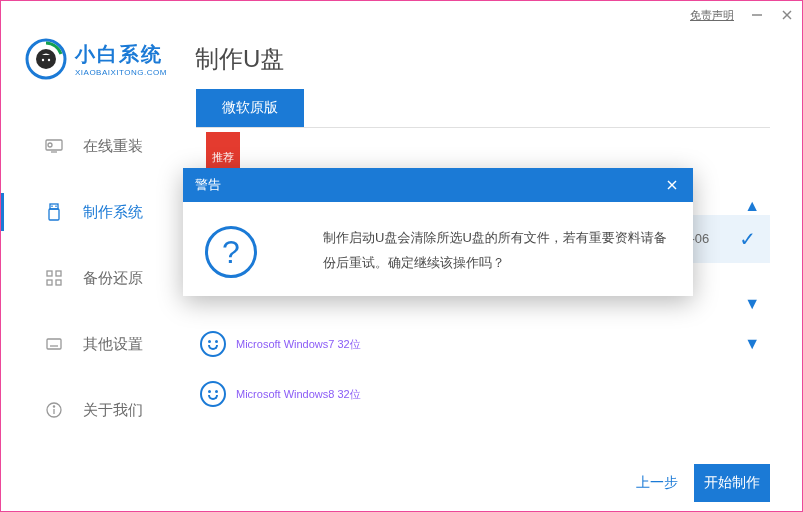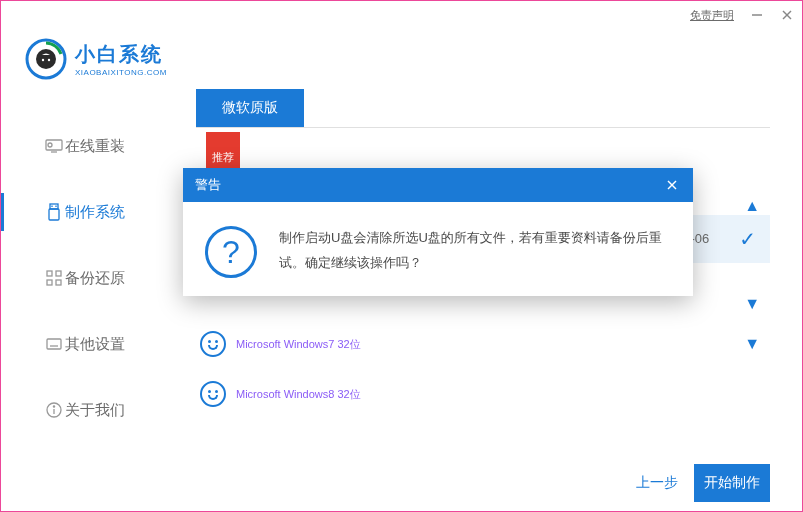--- a/index.html
+++ b/index.html
@@ -10,21 +10,21 @@
 .winbtn { width: 14px; height: 14px; display: flex; align-items: center; justify-content: center; color: #888; }
 .header { display: flex; align-items: center; padding: 0 0 0 24px; height: 60px; }
 .logo-wrap { display: flex; align-items: center; gap: 8px; width: 170px; }
 .logo-icon { width: 42px; height: 42px; }
 .logo-text { display: flex; flex-direction: column; }
 .logo-cn { font-size: 20px; font-weight: bold; color: #1b7ad6; letter-spacing: 2px; }
 .logo-en { font-size: 8px; color: #1b7ad6; letter-spacing: 0.5px; }
 .page-title { font-size: 24px; color: #4a4a4a; font-weight: 300; }
 .body-area { display: flex; height: calc(100% - 88px - 56px); }
 .sidebar { width: 195px; padding-top: 24px; }
-.side-item { display: flex; align-items: center; gap: 2px; padding: 0 0 0 44px; height: 66px; color: #6b6b6b; font-size: 15px; cursor: pointer; position: relative; }
+.side-item { display: flex; align-items: center; gap: 20px; padding: 0 0 0 44px; height: 66px; color: #6b6b6b; font-size: 15px; cursor: pointer; position: relative; }
 .side-item.active { color: #1b7ad6; }
 .side-item.active::before { content: ""; position: absolute; left: 0; top: 14px; bottom: 14px; width: 3px; background: #1b7ad6; }
 .side-icon { width: 18px; height: 18px; display: flex; align-items: center; justify-content: center; }
 .main { flex: 1; padding-right: 32px; }
 .tabs { display: flex; }
 .tab { background: #1b7ad6; color: #fff; font-size: 14px; padding: 10px 26px; }
 .tabline { height: 1px; background: #e0e0e0; margin-bottom: 4px; }
 .badge-rec { display: inline-block; background: #e43b2f; color: #fff; font-size: 11px; padding: 18px 6px; position: relative; margin-left: 10px; }
 .badge-rec::after { content: ""; position: absolute; left: 6px; bottom: -5px; border: 5px solid transparent; border-top-color: #e43b2f; border-bottom: none; }
 .os-list { margin-top: 8px; }
@@ -42,21 +42,21 @@
 .check { color: #1b7ad6; font-size: 20px; margin-left: 14px; }
 .footer { position: absolute; bottom: 0; left: 195px; right: 0; height: 56px; display: flex; justify-content: flex-end; align-items: center; gap: 16px; padding-right: 32px; }
 .btn-prev { background: none; border: none; color: #1b7ad6; font-size: 14px; cursor: pointer; }
 .btn-start { background: #1b7ad6; color: #fff; border: none; font-size: 14px; padding: 10px 10px; cursor: pointer; }
 .overlay { position: absolute; inset: 0; pointer-events: none; }
 .dialog { position: absolute; left: 182px; top: 167px; width: 510px; background: #fff; box-shadow: 0 6px 24px rgba(0,0,0,0.28); pointer-events: auto; }
 .dlg-head { background: #1b7ad6; color: #fff; display: flex; align-items: flex-start; justify-content: space-between; padding: 8px 12px; font-size: 13px; }
 .dlg-close { width: 18px; height: 18px; display: flex; align-items: center; justify-content: center; cursor: pointer; }
 .dlg-body { display: flex; padding: 24px 22px 18px 22px; gap: 22px; }
 .dlg-icon { width: 52px; height: 52px; border: 3px solid #1b7ad6; border-radius: 50%; display: flex; align-items: center; justify-content: center; color: #1b7ad6; font-size: 32px; flex-shrink: 0; }
-.dlg-msg { font-size: 13px; color: #4a4a4a; line-height: 1.9; }
+.dlg-msg { font-size: 13px; color: #4a4a4a; line-height: 1.9; margin-left: 44px; }
 .dlg-foot { display: flex; justify-content: flex-end; gap: 12px; padding: 0 22px 18px 22px; }
 .dlg-btn { border: 1px solid #c8c8c8; background: #fff; color: #4a4a4a; font-size: 13px; padding: 4px 22px; cursor: pointer; }
 </style>
 </head>
 <body>
 
 <div class="window">
   <div class="titlebar">
     <span class="disclaimer">免责声明</span>
     <span class="winbtn">
@@ -80,20 +80,21 @@
         <circle cx="21" cy="21" r="10" fill="#2b2b2b"></circle>
         <path d="M17 17 Q21 14 25 17" fill="#fff"></path>
         <circle cx="18" cy="22" r="1.2" fill="#fff"></circle>
           <circle cx="24" cy="22" r="1.2" fill="#fff"></circle>
       </svg>
       <div class="logo-text">
         <span class="logo-cn">小白系统</span>
         <span class="logo-en">XIAOBAIXITONG.COM</span>
       </div>
     </div>
+    <div class="page-title">制作U盘</div>
   </div>
 
   <div class="body-area">
     <div class="sidebar">
       <div class="side-item">
         <span class="side-icon">
           <svg width="18" height="18" viewBox="0 0 18 18" fill="none" stroke="#999" stroke-width="1.3">
               <rect x="1" y="3" width="16" height="10" rx="1"></rect>
               <circle cx="5" cy="8" r="2"></circle>
               <line x1="6" y1="15" x2="12" y2="15"></line>

